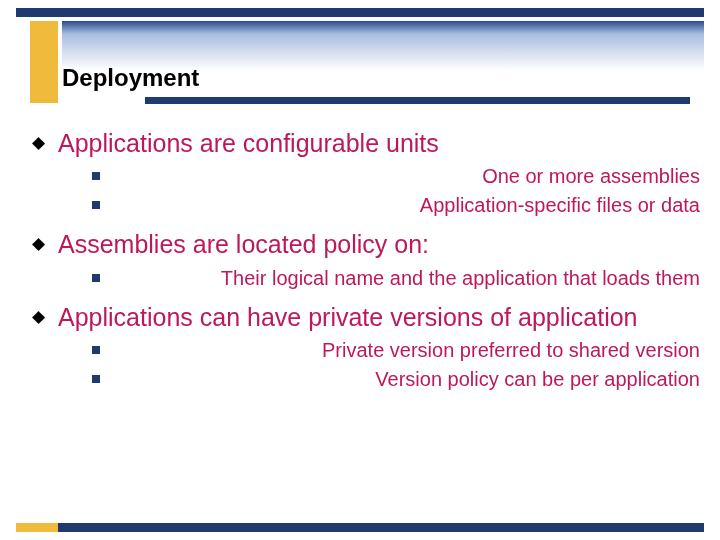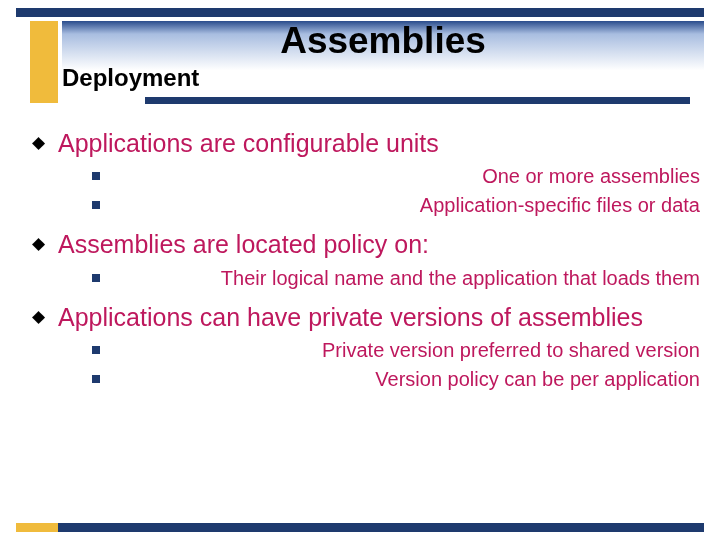--- a/index.html
+++ b/index.html
@@ -148,38 +148,37 @@
   }
 </style>
 </head>
 <body>
 
 <div class="slide">
   <div class="topbar"></div>
   <div class="gold-accent"></div>
   <div class="header-grad"></div>
 
-  <div class="title">Assemblies</div>
   <div class="subtitle">Deployment</div>
   <div class="rule"></div>
 
   <div class="content">
 
     <div class="lvl1">Applications are configurable units</div>
     <div class="lvl2-group">
       <div class="lvl2">One or more assemblies</div>
       <div class="lvl2">Application-specific files or data</div>
     </div>
 
     <div class="lvl1">Assemblies are located policy on:</div>
     <div class="lvl2-group">
       <div class="lvl2">Their logical name and the application that loads them</div>
     </div>
 
-    <div class="lvl1">Applications can have private versions of assemblies</div>
+    <div class="lvl1">Applications can have private versions of application</div>
     <div class="lvl2-group">
       <div class="lvl2">Private version preferred to shared version</div>
       <div class="lvl2">Version policy can be per application</div>
     </div>
 
   </div>
 
   <div class="bottombar"></div>
 </div>
 

